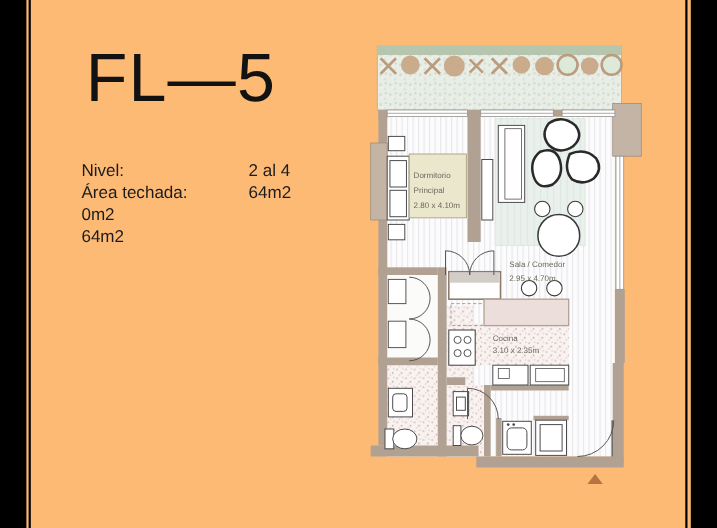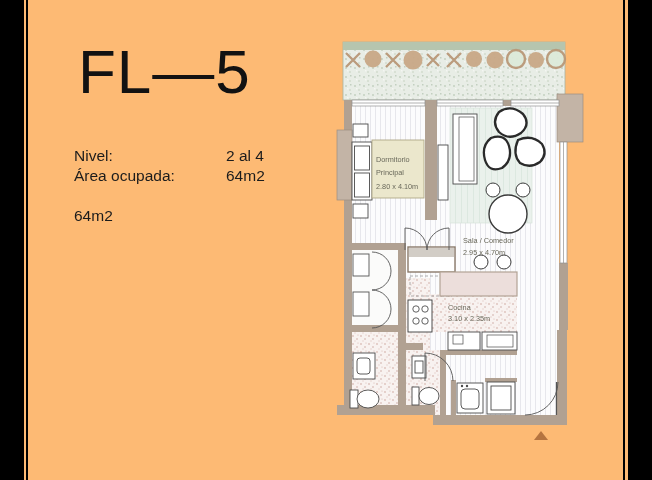--- a/index.html
+++ b/index.html
@@ -31,24 +31,25 @@
   <div class="edge-line right"></div>
 
   <div class="unit-title">FL—5</div>
 
   <div class="details">
     <div class="detail-row">
       <span class="lbl">Nivel:</span>
       <span class="val">2 al 4</span>
     </div>
     <div class="detail-row">
-      <span class="lbl">Área ocupada:</span>
+      <span class="lbl">Área techada:</span>
       <span class="val">64m2</span>
     </div>
     <div class="detail-row">
+      <span class="val">0m2</span>
     </div>
     <div class="detail-row">
       <span class="val">64m2</span>
     </div>
   </div>
 
   <svg class="plan" viewBox="0 0 255 412" xmlns="http://www.w3.org/2000/svg">
     <defs>
       <pattern id="wood" width="5" height="10" patternUnits="userSpaceOnUse">
         <rect width="5" height="10" fill="#fcfcfd"></rect>

